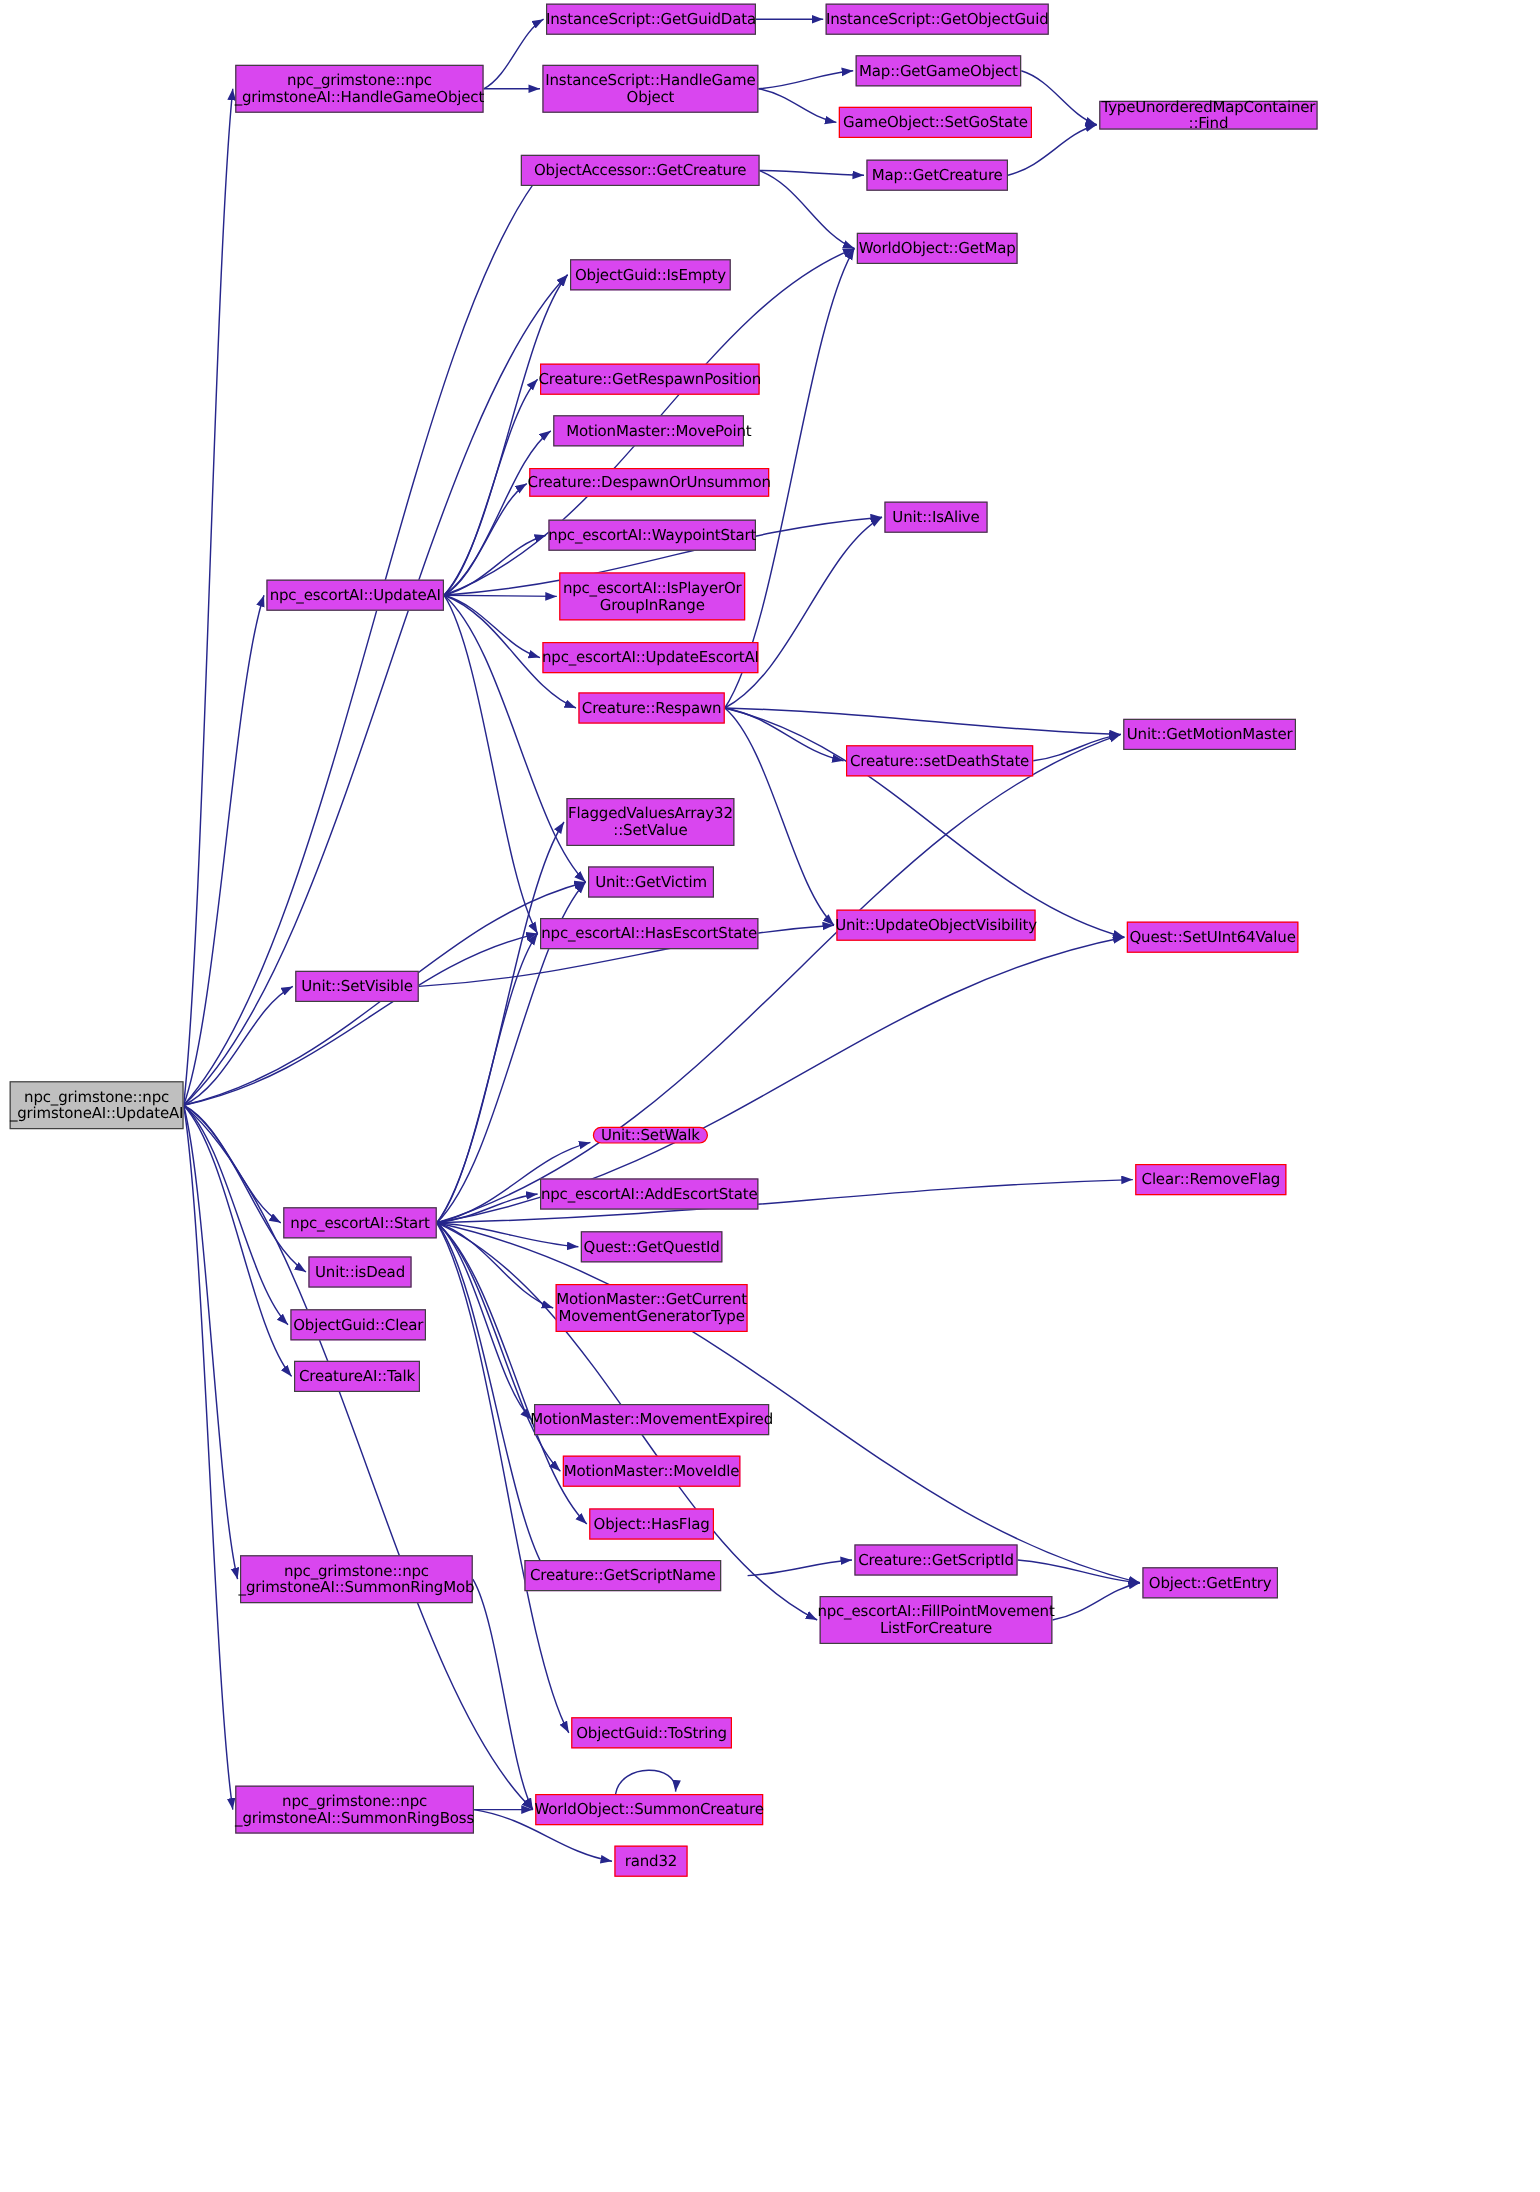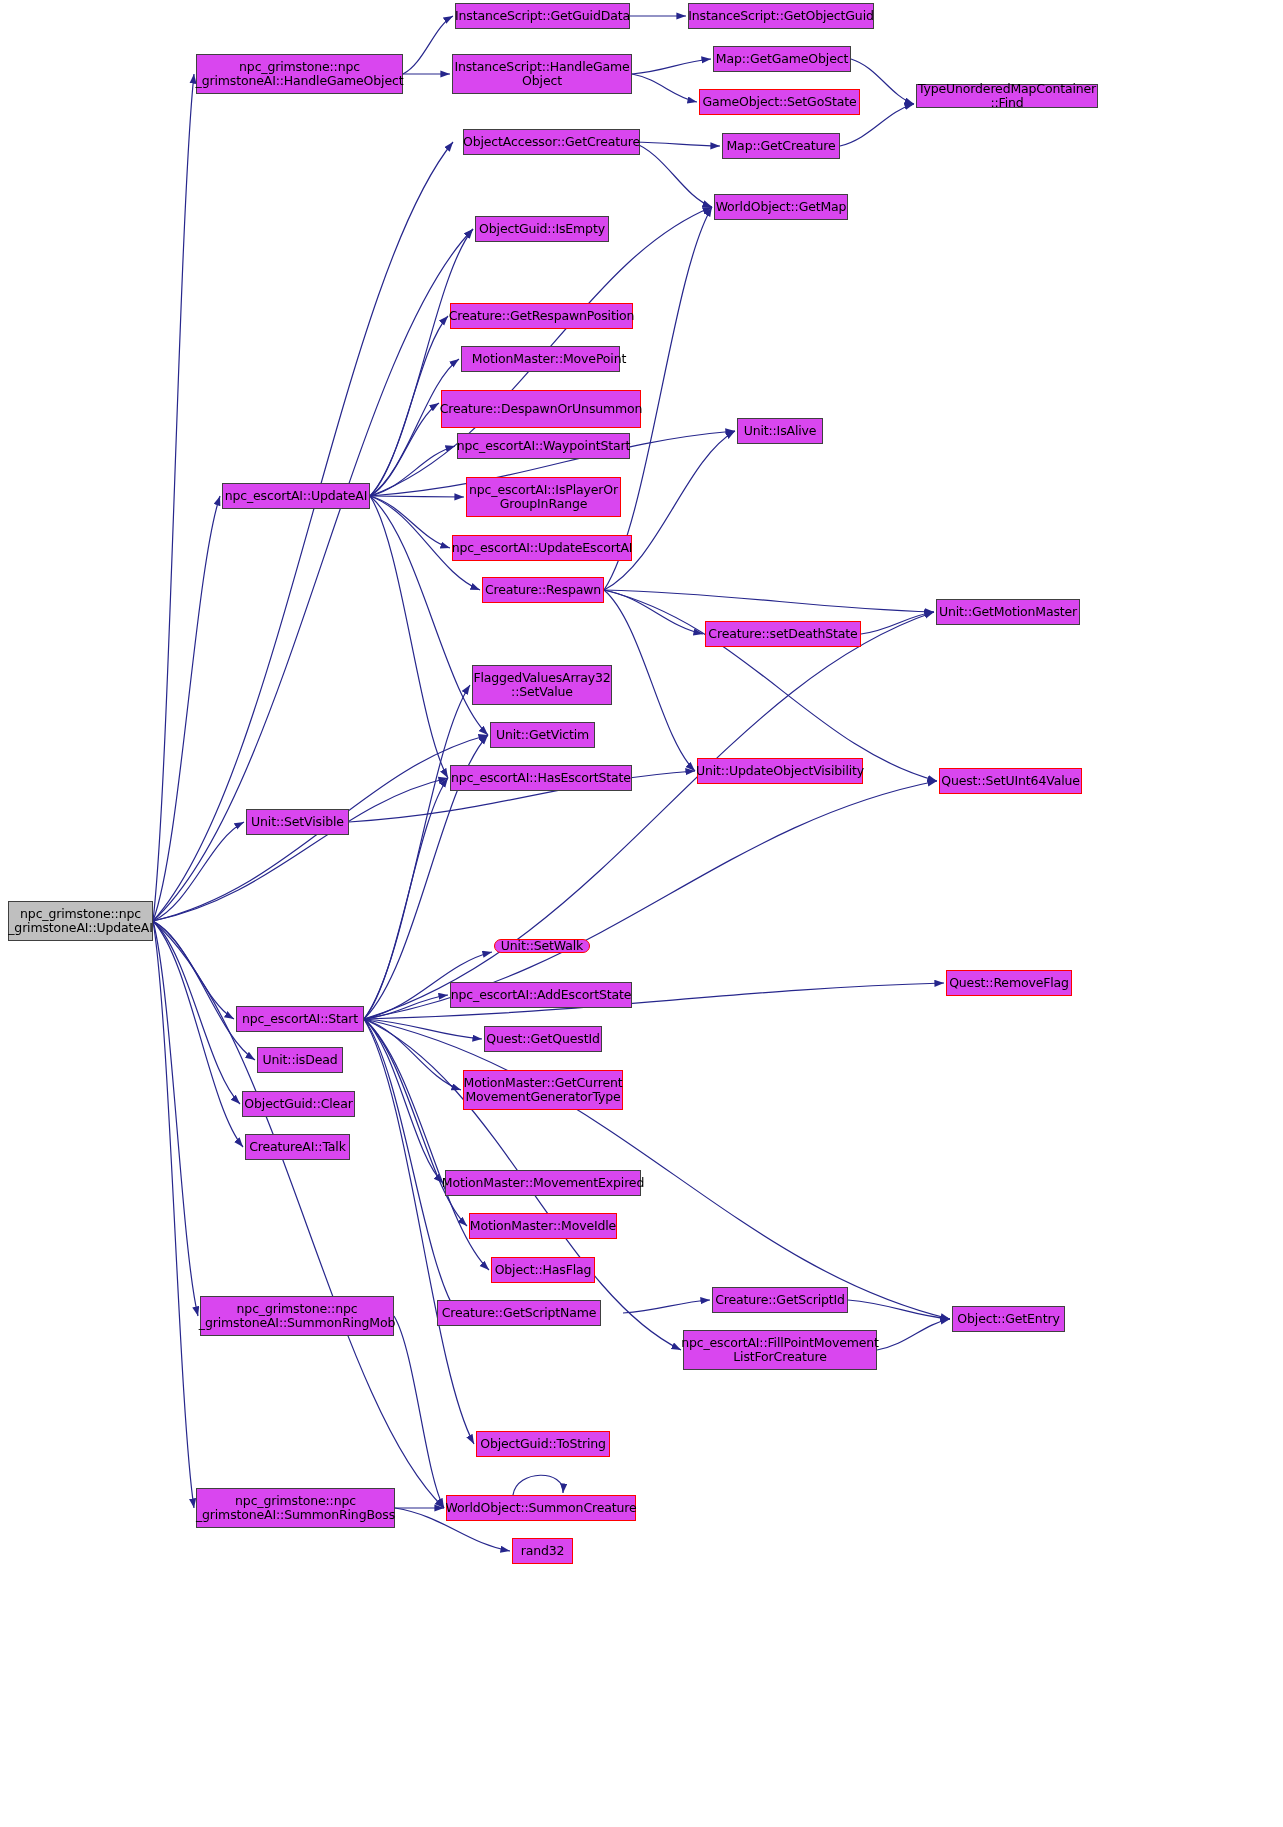--- a/index.html
+++ b/index.html
@@ -121,44 +121,44 @@
     <div class="node" style="left: 196px; top: 54px; width: 207px; height: 40px;">npc_grimstone::npc
 _grimstoneAI::HandleGameObject</div>
     <div class="node" style="left: 455px; top: 3px; width: 175px; height: 26px;">InstanceScript::GetGuidData</div>
     <div class="node" style="left: 688px; top: 3px; width: 186px; height: 26px;">InstanceScript::GetObjectGuid</div>
     <div class="node" style="left: 452px; top: 54px; width: 180px; height: 40px;">InstanceScript::HandleGame
 Object</div>
     <div class="node" style="left: 713px; top: 46px; width: 138px; height: 26px;">Map::GetGameObject</div>
     <div class="node red" style="left: 699px; top: 89px; width: 161px; height: 26px;">GameObject::SetGoState</div>
     <div class="node" style="left: 916px; top: 84px; width: 182px; height: 24px;">TypeUnorderedMapContainer
 ::Find</div>
-    <div class="node" style="left: 463px; top: 129px; width: 177px; height: 26px;">ObjectAccessor::GetCreature</div>
+    <div class="node" style="left: 434px; top: 129px; width: 199px; height: 26px;">ObjectAccessor::GetCreature</div>
     <div class="node" style="left: 722px; top: 133px; width: 118px; height: 26px;">Map::GetCreature</div>
     <div class="node" style="left: 714px; top: 194px; width: 134px; height: 26px;">WorldObject::GetMap</div>
     <div class="node" style="left: 475px; top: 216px; width: 134px; height: 26px;">ObjectGuid::IsEmpty</div>
     <div class="node red" style="left: 450px; top: 303px; width: 183px; height: 26px;">Creature::GetRespawnPosition</div>
     <div class="node" style="left: 461px; top: 346px; width: 159px; height: 26px; padding-left: 20px;">MotionMaster::MovePoint</div>
-    <div class="node red" style="left: 441px; top: 390px; width: 200px; height: 38px;">Creature::DespawnOrUnsummon</div>
+    <div class="node red" style="left: 441px; top: 390px; width: 200px; height: 24px;">Creature::DespawnOrUnsummon</div>
     <div class="node" style="left: 457px; top: 433px; width: 173px; height: 26px;">npc_escortAI::WaypointStart</div>
     <div class="node red" style="left: 466px; top: 477px; width: 155px; height: 40px;">npc_escortAI::IsPlayerOr
 GroupInRange</div>
     <div class="node red" style="left: 452px; top: 535px; width: 180px; height: 26px;">npc_escortAI::UpdateEscortAI</div>
     <div class="node red" style="left: 482px; top: 577px; width: 122px; height: 26px;">Creature::Respawn</div>
     <div class="node" style="left: 222px; top: 483px; width: 148px; height: 26px;">npc_escortAI::UpdateAI</div>
     <div class="node" style="left: 737px; top: 418px; width: 86px; height: 26px; text-align: right;">Unit::IsAlive</div>
     <div class="node" style="left: 936px; top: 599px; width: 144px; height: 26px;">Unit::GetMotionMaster</div>
     <div class="node red" style="left: 705px; top: 621px; width: 156px; height: 26px;">Creature::setDeathState</div>
     <div class="node" style="left: 472px; top: 665px; width: 140px; height: 40px;">FlaggedValuesArray32
 ::SetValue</div>
     <div class="node" style="left: 490px; top: 722px; width: 105px; height: 26px;">Unit::GetVictim</div>
     <div class="node" style="left: 450px; top: 765px; width: 182px; height: 26px;">npc_escortAI::HasEscortState</div>
     <div class="node red" style="left: 697px; top: 758px; width: 166px; height: 26px;">Unit::UpdateObjectVisibility</div>
     <div class="node red" style="left: 939px; top: 768px; width: 143px; height: 26px;">Quest::SetUInt64Value</div>
     <div class="node" style="left: 246px; top: 809px; width: 103px; height: 26px;">Unit::SetVisible</div>
-    <div class="node red" style="left: 946px; top: 970px; width: 126px; height: 26px;">Quest::RemoveFlag</div>
+    <div class="node red" style="left: 946px; top: 970px; width: 126px; height: 26px;">Clear::RemoveFlag</div>
     <div class="node red" style="left: 494px; top: 939px; width: 96px; height: 14px; border-radius: 11px;">Unit::SetWalk</div>
     <div class="node" style="left: 450px; top: 982px; width: 182px; height: 26px;">npc_escortAI::AddEscortState</div>
     <div class="node" style="left: 484px; top: 1026px; width: 118px; height: 26px;">Quest::GetQuestId</div>
     <div class="node red" style="left: 463px; top: 1070px; width: 160px; height: 40px;">MotionMaster::GetCurrent
 MovementGeneratorType</div>
     <div class="node" style="left: 236px; top: 1006px; width: 128px; height: 26px;">npc_escortAI::Start</div>
     <div class="node" style="left: 257px; top: 1047px; width: 86px; height: 26px;">Unit::isDead</div>
     <div class="node" style="left: 242px; top: 1091px; width: 113px; height: 26px;">ObjectGuid::Clear</div>
     <div class="node" style="left: 245px; top: 1134px; width: 105px; height: 26px;">CreatureAI::Talk</div>
     <div class="node" style="left: 445px; top: 1170px; width: 196px; height: 26px;">MotionMaster::MovementExpired</div>

